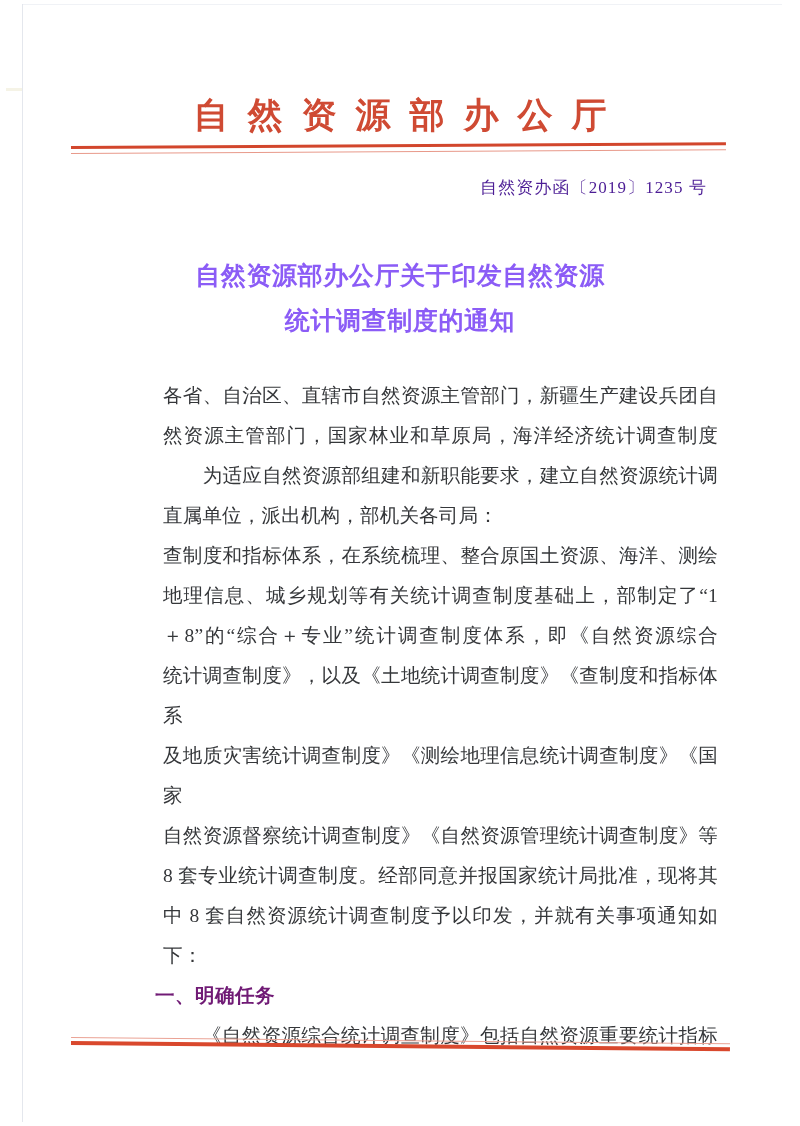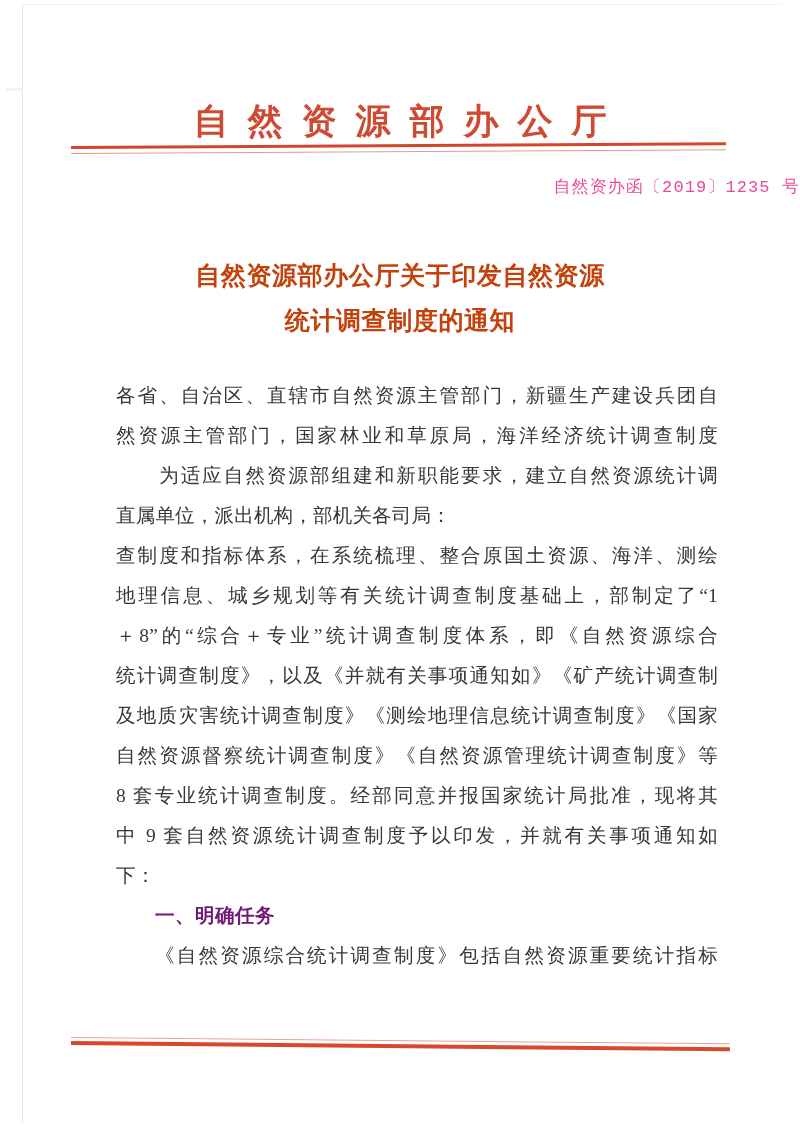--- a/index.html
+++ b/index.html
@@ -42,21 +42,21 @@
   .scan-speck {
     position: absolute;
     background: #f2efdd;
     opacity: .75;
   }
 
   
   .letterhead {
     position: absolute;
     left: 0;
-    top: 99px;
+    top: 93px;
     width: 800px;
     text-align: center;
   }
   .letterhead-title {
     font-family: "Liberation Serif", "DejaVu Serif", serif;
     font-weight: 700;
     font-size: 35px;
     line-height: 46px;
     letter-spacing: 19px;
     text-indent: 19px;
@@ -88,40 +88,41 @@
     height: 1px;
     background: #e8998a;
   }
 
   
   .doc-number {
     position: absolute;
     left: 0;
     top: 175px;
     width: 800px;
+    padding-right: 93px;
     box-sizing: border-box;
     text-align: right;
     font-size: 17px;
     line-height: 26px;
-    color: #ec4899;
+    color: #4c1d95;
     letter-spacing: 1.1px;
-    font-family: Liberation Mono, monospace;
+    font-family: Liberation Serif, serif;
   }
 
   
   .doc-title {
     position: absolute;
     left: 0;
     top: 253px;
     width: 800px;
     text-align: center;
     font-weight: 700;
     font-size: 25px;
     line-height: 45px;
-    color: #c2410c;
+    color: #8b5cf6;
     letter-spacing: 0.6px;
     font-family: "Liberation Serif", "DejaVu Serif", serif;
   }
   .doc-title .tline { display: block; }
 
   
   .body-block {
     position: absolute;
     left: 116px;
     top: 376px;
@@ -129,20 +130,21 @@
     font-size: 19.5px;
     line-height: 40px;
     color: #35373a;
     letter-spacing: 0.2px;
     font-family: "Liberation Serif", "DejaVu Serif", serif;
   }
   .para-line {
     display: block;
     white-space: pre;
     text-align: justify;
+    margin-left: 47px;
   }
   
   .para-line.justify {
     text-align: justify;
     text-align-last: justify;
     white-space: normal;
   }
   .section-heading {
     display: block;
     font-weight: 700;
@@ -207,25 +209,25 @@
   <div class="body-block">
 
     <span class="para-line justify">各省、自治区、直辖市自然资源主管部门，新疆生产建设兵团自</span>
     <span class="para-line justify">然资源主管部门，国家林业和草原局，海洋经济统计调查制度</span>
     <span class="para-line justify">　　为适应自然资源部组建和新职能要求，建立自然资源统计调</span>
 
     <span class="para-line">直属单位，派出机构，部机关各司局：</span>
     <span class="para-line justify">查制度和指标体系，在系统梳理、整合原国土资源、海洋、测绘</span>
     <span class="para-line justify">地理信息、城乡规划等有关统计调查制度基础上，部制定了“1</span>
     <span class="para-line justify">＋8”的“综合＋专业”统计调查制度体系，即《自然资源综合</span>
-    <span class="para-line justify">统计调查制度》，以及《并就有关事项通知如》《矿产统计调查制</span>
+    <span class="para-line justify">统计调查制度》，以及《土地统计调查制度》《查制度和指标体系</span>
     <span class="para-line justify">及地质灾害统计调查制度》《测绘地理信息统计调查制度》《国家</span>
     <span class="para-line justify">自然资源督察统计调查制度》《自然资源管理统计调查制度》等</span>
     <span class="para-line justify">8 套专业统计调查制度。经部同意并报国家统计局批准，现将其</span>
-    <span class="para-line justify">中 9 套自然资源统计调查制度予以印发，并就有关事项通知如</span>
+    <span class="para-line justify">中 8 套自然资源统计调查制度予以印发，并就有关事项通知如</span>
     <span class="para-line">下：</span>
 
     <span class="section-heading">一、明确任务</span>
 
     <span class="para-line justify indent2">《自然资源综合统计调查制度》包括自然资源重要统计指标</span>
   </div>
 
   <div class="footer-rule-wrap">
     <div class="footer-thin"></div>
     <div class="footer-thick"></div>

